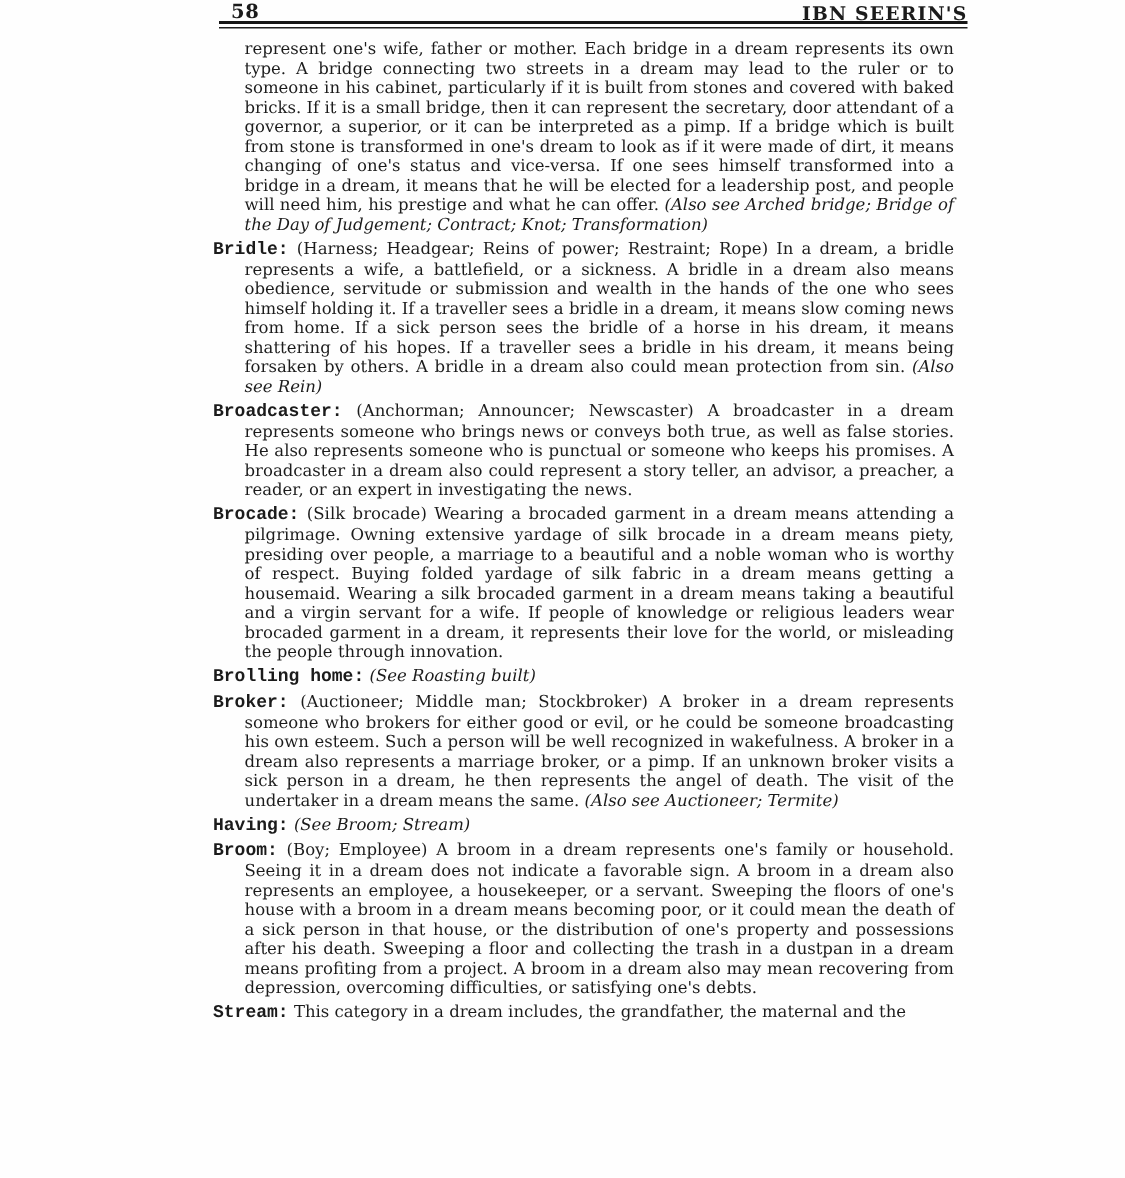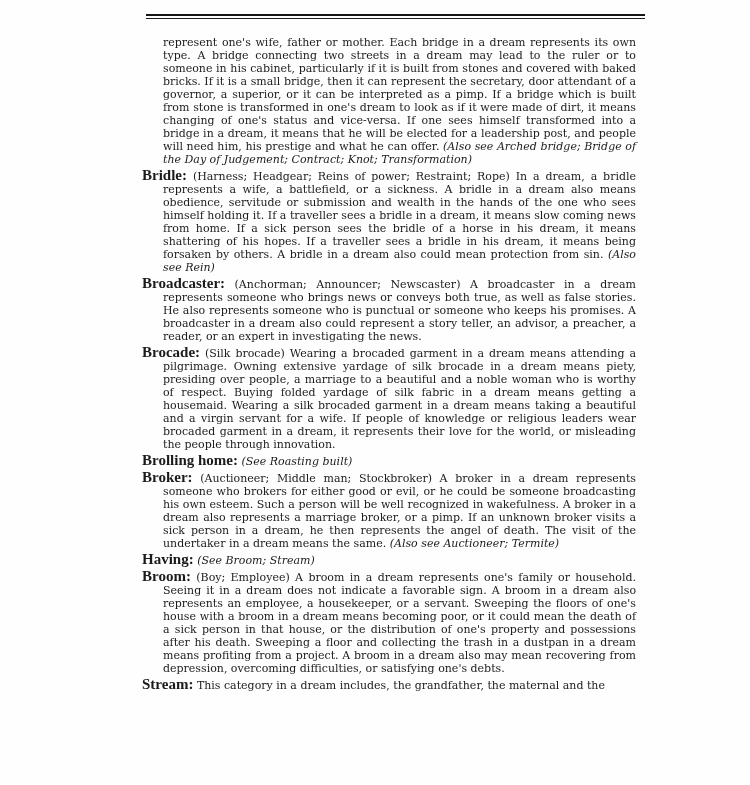--- a/index.html
+++ b/index.html
@@ -40,48 +40,52 @@
     position: absolute;
     top: 14px;
     left: 146px;
     width: 499px;
     height: 2px;
     border-top: 2px solid #161616;
     border-bottom: 1px solid #1d1d1d;
   }
   .entries {
     position: absolute;
-    top: 36px;
+    top: 26px;
     left: 142px;
     width: 494px;
     font-size: 11px;
     line-height: 13px;
     text-align: justify;
   }
   .entry {
     margin: 0 0 3px 0;
     padding-left: 21px;
     text-indent: -21px;
   }
   .entry.cont {
     text-indent: 0;
   }
   .eh {
-    font-family: Liberation Serif, serif;
+    font-family: Liberation Mono, monospace;
     font-weight: bold;
-    font-size: 15px;
+    font-size: 12px;
   }
   .also {
     font-style: italic;
   }
 </style>
 </head>
 <body>
 
 <div class="page">
+  <div class="header">
+    <span class="pageno">58</span>
+    <span class="booktitle">IBN SEERIN'S</span>
+  </div>
   <div class="rule"></div>
   <div class="entries">
       <div class="entry cont"><span>represent one's wife, father or mother. Each bridge in a dream represents its own type. A bridge connecting two streets in a dream may lead to the ruler or to someone in his cabinet, particularly if it is built from stones and covered with baked bricks. If it is a small bridge, then it can represent the secretary, door attendant of a governor, a superior, or it can be interpreted as a pimp. If a bridge which is built from stone is transformed in one's dream to look as if it were made of dirt, it means changing of one's status and vice-versa. If one sees himself transformed into a bridge in a dream, it means that he will be elected for a leadership post, and people will need him, his prestige and what he can offer. </span><span class="also">(Also see Arched bridge; Bridge of the Day of Judgement; Contract; Knot; Transformation)</span></div>
       <div class="entry"><span class="eh">Bridle:</span> <span>(Harness; Headgear; Reins of power; Restraint; Rope) In a dream, a bridle represents a wife, a battlefield, or a sickness. A bridle in a dream also means obedience, servitude or submission and wealth in the hands of the one who sees himself holding it. If a traveller sees a bridle in a dream, it means slow coming news from home. If a sick person sees the bridle of a horse in his dream, it means shattering of his hopes. If a traveller sees a bridle in his dream, it means being forsaken by others. A bridle in a dream also could mean protection from sin. </span><span class="also">(Also see Rein)</span></div>
       <div class="entry"><span class="eh">Broadcaster:</span> <span>(Anchorman; Announcer; Newscaster) A broadcaster in a dream represents someone who brings news or conveys both true, as well as false stories. He also represents someone who is punctual or someone who keeps his promises. A broadcaster in a dream also could represent a story teller, an advisor, a preacher, a reader, or an expert in investigating the news.</span></div>
       <div class="entry"><span class="eh">Brocade:</span> <span>(Silk brocade) Wearing a brocaded garment in a dream means attending a pilgrimage. Owning extensive yardage of silk brocade in a dream means piety, presiding over people, a marriage to a beautiful and a noble woman who is worthy of respect. Buying folded yardage of silk fabric in a dream means getting a housemaid. Wearing a silk brocaded garment in a dream means taking a beautiful and a virgin servant for a wife. If people of knowledge or religious leaders wear brocaded garment in a dream, it represents their love for the world, or misleading the people through innovation.</span></div>
       <div class="entry"><span class="eh">Brolling home:</span> <span class="also">(See Roasting built)</span></div>
       <div class="entry"><span class="eh">Broker:</span> <span>(Auctioneer; Middle man; Stockbroker) A broker in a dream represents someone who brokers for either good or evil, or he could be someone broadcasting his own esteem. Such a person will be well recognized in wakefulness. A broker in a dream also represents a marriage broker, or a pimp. If an unknown broker visits a sick person in a dream, he then represents the angel of death. The visit of the undertaker in a dream means the same. </span><span class="also">(Also see Auctioneer; Termite)</span></div>
       <div class="entry"><span class="eh">Having:</span> <span class="also">(See Broom; Stream)</span></div>
       <div class="entry"><span class="eh">Broom:</span> <span>(Boy; Employee) A broom in a dream represents one's family or household. Seeing it in a dream does not indicate a favorable sign. A broom in a dream also represents an employee, a housekeeper, or a servant. Sweeping the floors of one's house with a broom in a dream means becoming poor, or it could mean the death of a sick person in that house, or the distribution of one's property and possessions after his death. Sweeping a floor and collecting the trash in a dustpan in a dream means profiting from a project. A broom in a dream also may mean recovering from depression, overcoming difficulties, or satisfying one's debts.</span></div>

